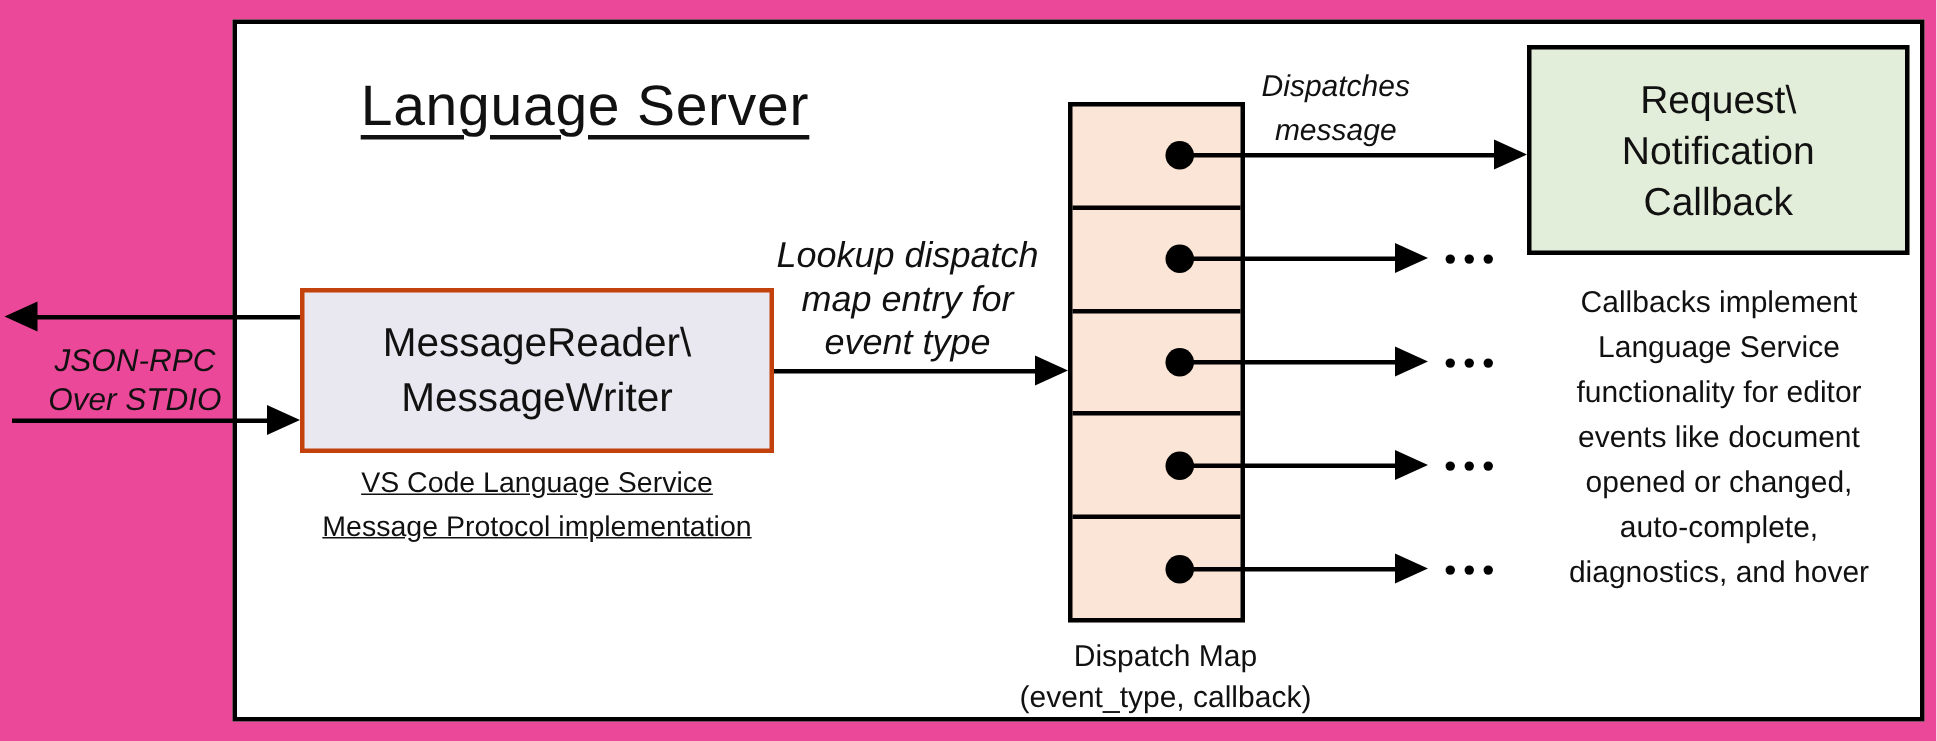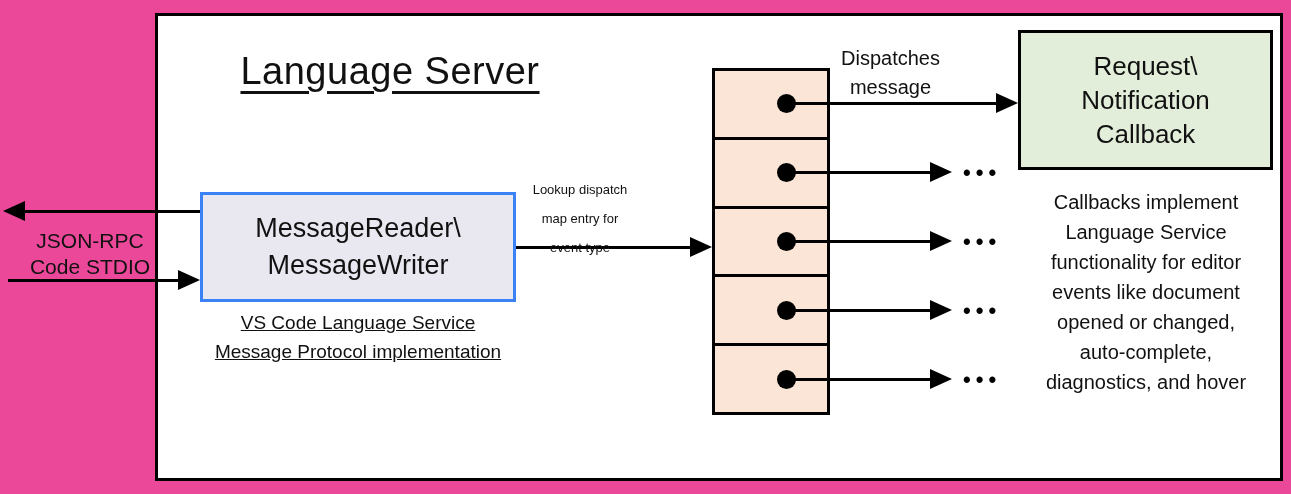--- a/index.html
+++ b/index.html
@@ -3,40 +3,40 @@
 <meta charset="utf-8">
 <style>
   html,body{margin:0;padding:0;background:#fff;}
   #canvas{
     position:relative;width:1291px;height:494px;background:#ec4899;
     font-family:"Liberation Sans", sans-serif;color:#111;overflow:hidden;
   }
   .abs{position:absolute;}
   .pre{white-space:pre-line;}
   .center{text-align:center;}
-  .italic{}
+  .italic{font-style:italic;}
 
   
   #outer-box{left:155px;top:13px;width:1128px;height:468px;border:3px solid #000;box-sizing:border-box;background:#fff;}
 
   
   #title{left:225px;top:50px;width:330px;font-size:38px;letter-spacing:0.5px;
          text-decoration:underline;text-decoration-thickness:3px;text-underline-offset:7px;}
 
   
-  #msg-box{left:200px;top:192px;width:316px;height:110px;border:3px solid #3b82f6;box-sizing:border-box;
+  #msg-box{left:200px;top:192px;width:316px;height:110px;border:3px solid #c2410c;box-sizing:border-box;
            background:#e9e8f0;display:flex;align-items:center;justify-content:center;
            font-size:27px;line-height:37px;}
   #msg-caption{left:188px;top:308px;width:340px;font-size:19px;line-height:29px;text-decoration:underline;}
 
   
   #jsonrpc-label{left:10px;top:228px;width:160px;font-size:21px;line-height:26px;}
 
   
-  #lookup-label{left:480px;top:156px;width:200px;font-size:13px;line-height:29px;margin-top:19px;}
+  #lookup-label{left:505px;top:156px;width:200px;font-size:24px;line-height:29px;}
 
   
   #dispatches-label{left:818px;top:44px;width:145px;font-size:20px;line-height:29px;}
 
   
   #dispatch-map{left:712px;top:68px;width:118px;height:347px;border:3px solid #000;box-sizing:border-box;
                 background:#fbe5d6;display:flex;flex-direction:column;}
   .dm-cell{flex:1;border-bottom:3px solid #000;}
   .dm-cell:last-child{border-bottom:none;}
   #dispatch-map-label{left:647px;top:425px;width:260px;font-size:20px;line-height:27px;}
@@ -67,38 +67,40 @@
     <div class="pre center">MessageReader\
 MessageWriter</div>
   </div>
   <div id="msg-caption" class="abs pre center">VS Code Language Service
 Message Protocol implementation</div>
 
   <div class="abs hline" style="left:24px;top:210px;width:176px;"></div>
   <div class="abs arrow-left" style="left:3px;top:201px;"></div>
 
   <div id="jsonrpc-label" class="abs pre center italic">JSON-RPC
-Code STDIO</div>
+Over STDIO</div>
 
   <div class="abs hline" style="left:8px;top:279px;width:172px;"></div>
   <div class="abs arrow-right" style="left:178px;top:270px;"></div>
 
   <div class="abs hline" style="left:516px;top:246px;width:176px;"></div>
   <div class="abs arrow-right" style="left:690px;top:237px;"></div>
   <div id="lookup-label" class="abs pre center italic">Lookup dispatch
 map entry for
 event type</div>
 
   <div id="dispatch-map" class="abs">
     <div class="dm-cell"></div>
     <div class="dm-cell"></div>
     <div class="dm-cell"></div>
     <div class="dm-cell"></div>
     <div class="dm-cell"></div>
   </div>
+  <div id="dispatch-map-label" class="abs pre center">Dispatch Map
+(event_type, callback)</div>
 
   <div class="abs dot" style="left:777px;top:94px;"></div>
   <div class="abs hline" style="left:786px;top:102px;width:212px;"></div>
   <div class="abs arrow-right" style="left:996px;top:93px;"></div>
   <div id="dispatches-label" class="abs pre center italic">Dispatches
 message</div>
 
   <div class="abs dot" style="left:777px;top:163px;"></div>
   <div class="abs hline" style="left:786px;top:171px;width:146px;"></div>
   <div class="abs arrow-right" style="left:930px;top:162px;"></div>

